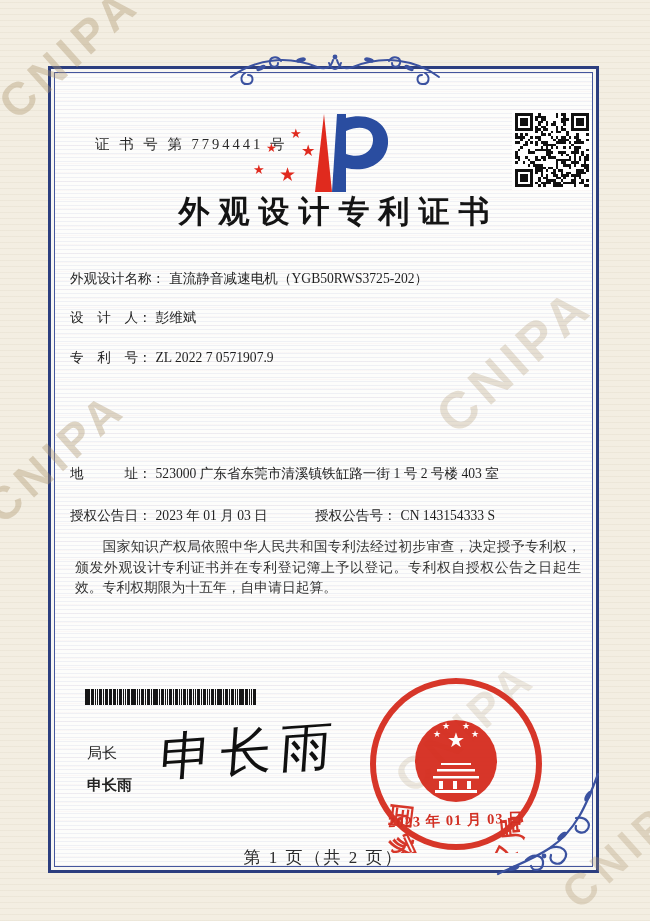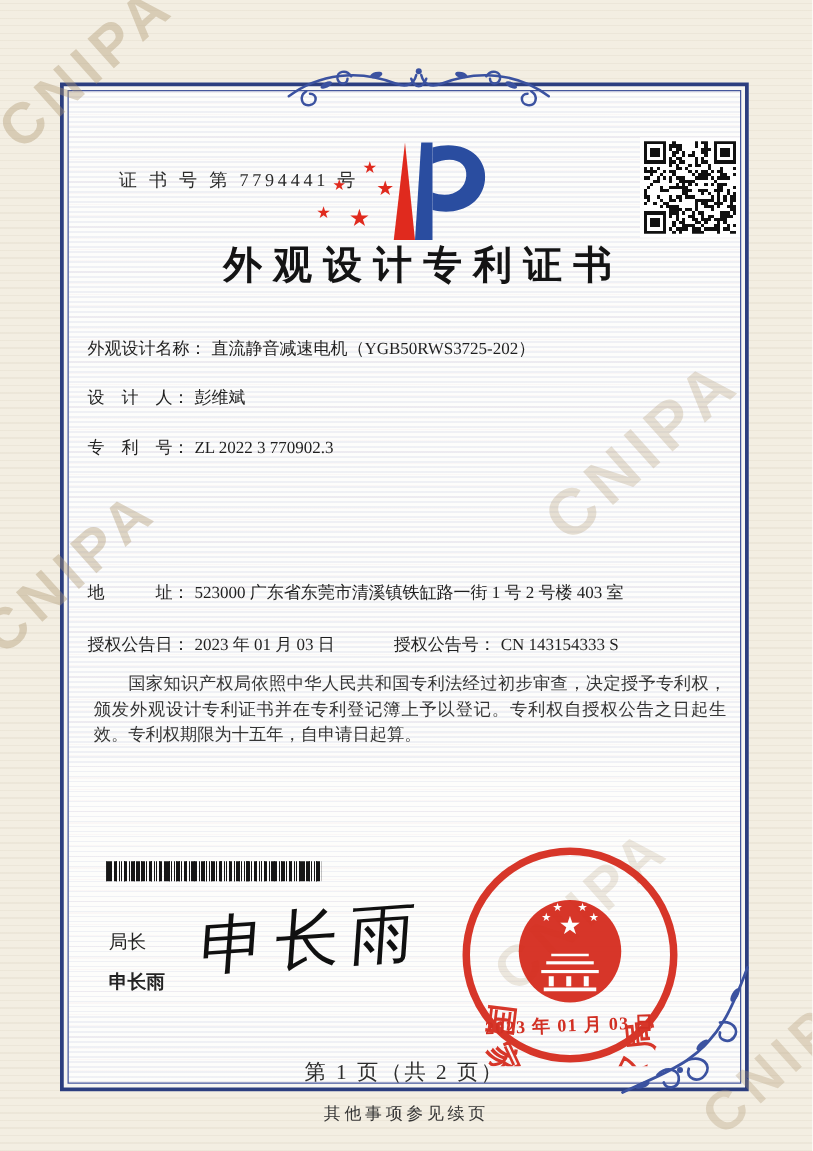--- a/index.html
+++ b/index.html
@@ -136,21 +136,21 @@
 
     <div class="ct title">外观设计专利证书</div>
 
     <div class="ct frow" style="top:201px">
       <span>外观设计名称：</span><span class="val">直流静音减速电机（YGB50RWS3725-202）</span>
     </div>
     <div class="ct frow" style="top:240px">
       <span>设　计　人：</span><span class="val">彭维斌</span>
     </div>
     <div class="ct frow" style="top:280px">
-      <span>专　利　号：</span><span class="val">ZL 2022 3 770902.3</span>
+      <span>专　利　号：</span><span class="val">ZL 2022 7 0571907.9</span>
     </div>
     <div class="ct frow" style="top:396px">
       <span>地　　　址：</span><span class="val">523000 广东省东莞市清溪镇铁缸路一街 1 号 2 号楼 403 室</span>
     </div>
     <div class="ct frow" style="top:438px">
       <span>授权公告日：</span><span class="val">2023 年 01 月 03 日</span>
       <span class="fx2">
         <span>授权公告号：</span><span class="val">CN 143154333 S</span>
       </span>
     </div>
@@ -189,15 +189,14 @@
           <rect x="100" y="106" width="4" height="8"></rect>
           <rect x="68" y="115" width="42" height="3"></rect>
         </g>
       </g>
       <text x="89" y="150" text-anchor="middle" font-size="14.5" font-weight="700" fill="#cf2114" letter-spacing="1" transform="rotate(-2 89 150)">2023 年 01 月 03 日</text>
     </svg>
 
     <div class="ct page-ind">第 1 页（共 2 页）</div>
   </div>
 
-  <div class="cont-note">其他事项参见续页</div>
 
 </div>
 
 </body></html>

